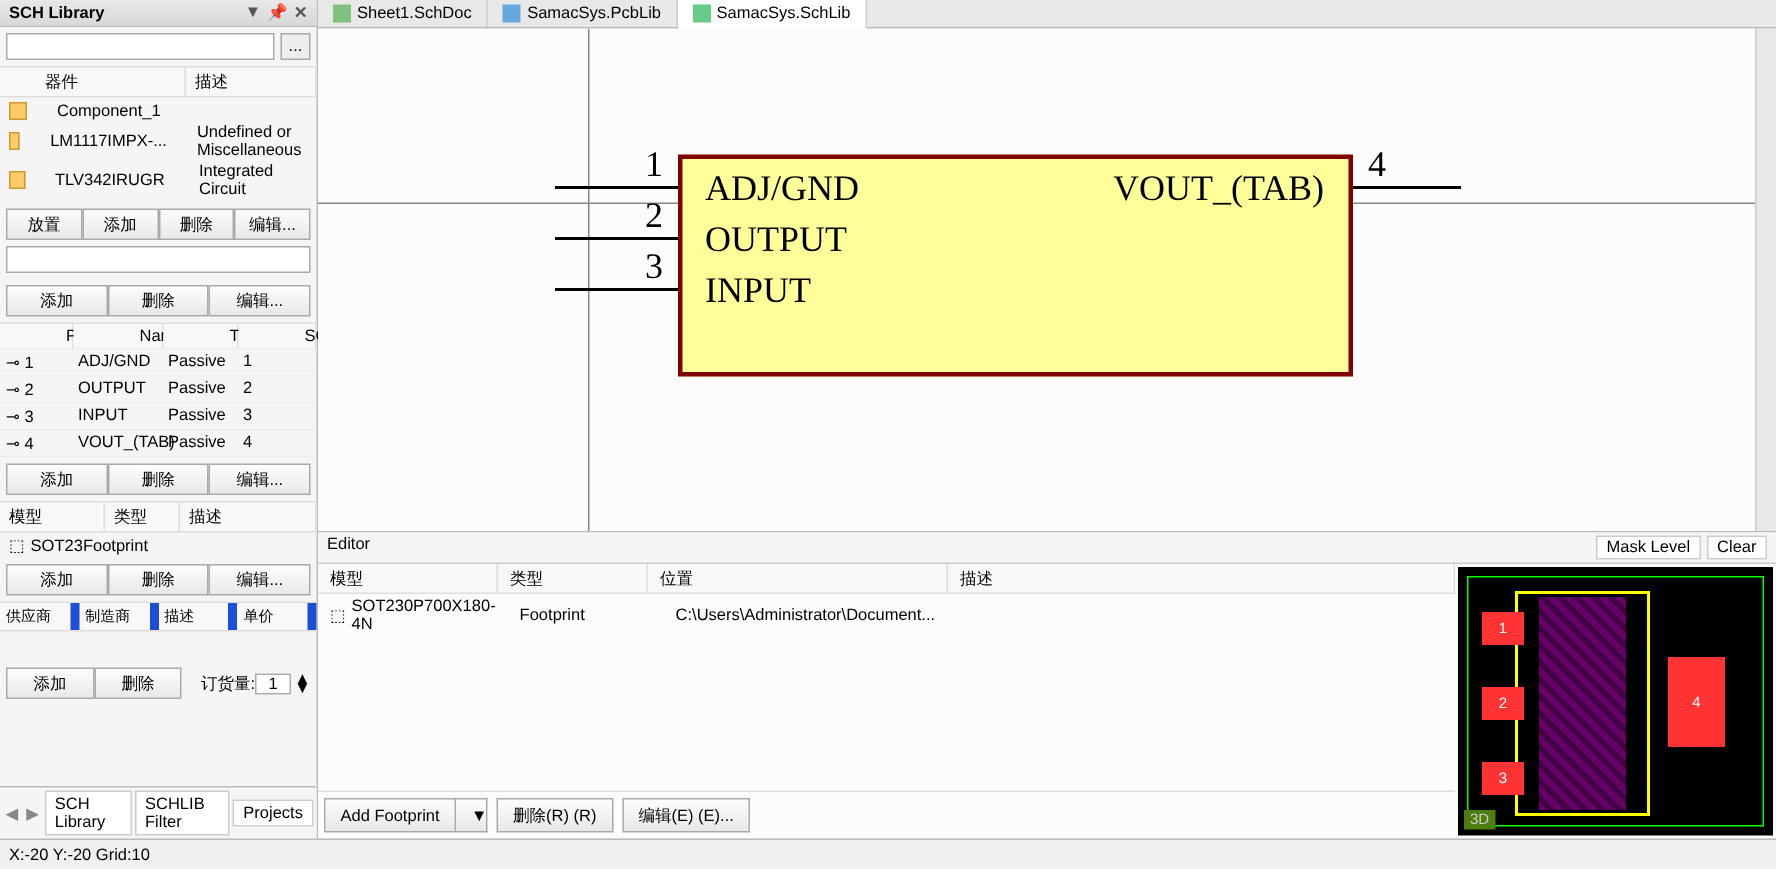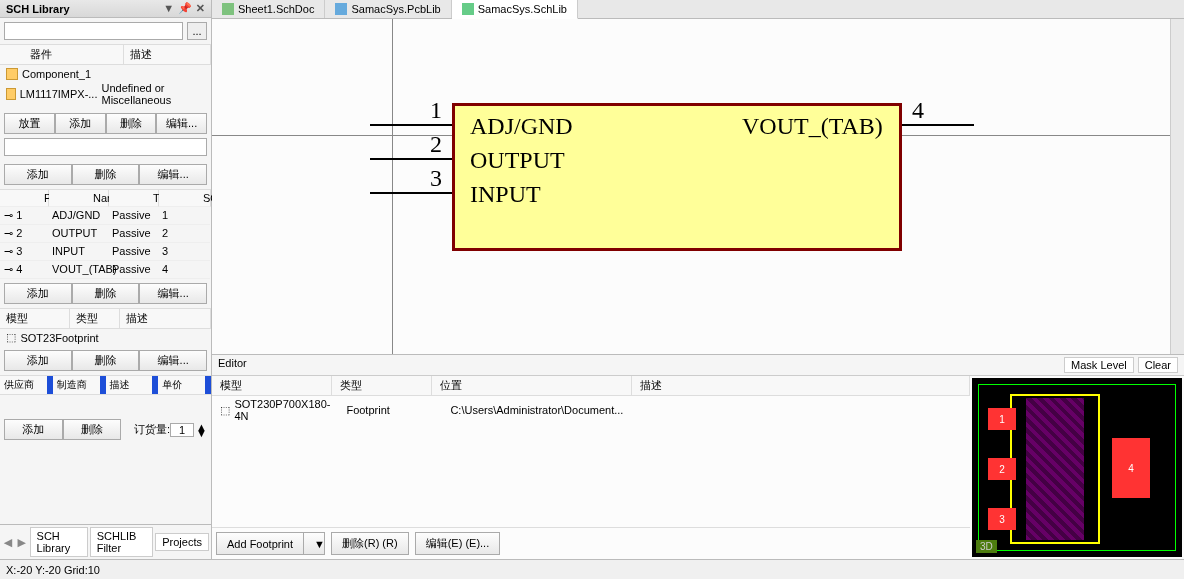--- a/index.html
+++ b/index.html
@@ -7,21 +7,21 @@
 .main-area { flex: 1; display: flex; overflow: hidden; }
 .sidebar { width: 212px; background: #f5f5f5; border-right: 1px solid #bbb; display: flex; flex-direction: column; }
 .panel-header { background: linear-gradient(#e8e8e8,#d8d8d8); border-bottom: 1px solid #bbb; padding: 2px 6px; display: flex; align-items: center; justify-content: space-between; font-weight: bold; }
 .panel-header .icons { display: flex; gap: 4px; font-size: 10px; color: #555; }
 .search-row { display: flex; padding: 4px; gap: 4px; }
 .search-row input { flex: 1; border: 1px solid #aaa; padding: 2px 18px 2px 4px; background: #fff; }
 .search-row button { width: 20px; border: 1px solid #aaa; background: #eee; }
 .list-header-row { display: flex; border-top: 1px solid #ddd; border-bottom: 1px solid #ddd; background: #f8f8f8; padding-left: 24px; }
 .lh-cell { padding: 2px 6px; border-right: 1px solid #ddd; }
 .comp-list { padding: 2px 0; }
-.comp-item { display: flex; padding: 1px 6px; align-items: center; gap: 4px; }
+.comp-item { display: flex; padding: 1px 6px; align-items: center; gap: 20px; }
 .comp-icon { width: 12px; height: 12px; background: #ffcc66; border: 1px solid #cc9933; display: inline-block; }
 .btn-row { display: flex; gap: 0; padding: 4px; }
 .btn-row button, .mini-btn { flex: 1; border: 1px solid #aaa; background: linear-gradient(#fdfdfd,#e8e8e8); padding: 2px 4px; font-size: 11px; }
 .section-label { padding: 2px 6px; color: #333; }
 .input-line { margin: 0 4px 4px 4px; border: 1px solid #aaa; height: 18px; background: #fff; }
 .pins-table { border-top: 1px solid #ddd; }
 .pins-header, .pins-row { display: flex; }
 .pins-header div, .pins-row div { padding: 2px 4px; border-bottom: 1px solid #eee; }
 .pins-header div { border-right: 1px solid #ddd; background: #f8f8f8; padding-left: 44px; }
 .col-pin { width: 48px; } .col-name { width: 60px; } .col-type { width: 50px; } .col-last { width: 52px; }
@@ -101,20 +101,25 @@
       <div class="comp-item">
           <span class="comp-icon"></span>
           <span style="width:88px">Component_1</span>
           <span></span>
         </div>
       <div class="comp-item">
           <span class="comp-icon"></span>
           <span style="width:88px">LM1117IMPX-...</span>
           <span>Undefined or Miscellaneous</span>
         </div>
+      <div class="comp-item">
+          <span class="comp-icon"></span>
+          <span style="width:88px">TLV342IRUGR</span>
+          <span>Integrated Circuit</span>
+        </div>
     </div>
     <div class="btn-row">
       <button>放置</button>
       <button>添加</button>
       <button>删除</button>
       <button>编辑...</button>
     </div>
     <div class="input-line"></div>
     <div class="btn-row">
       <button>添加</button>

